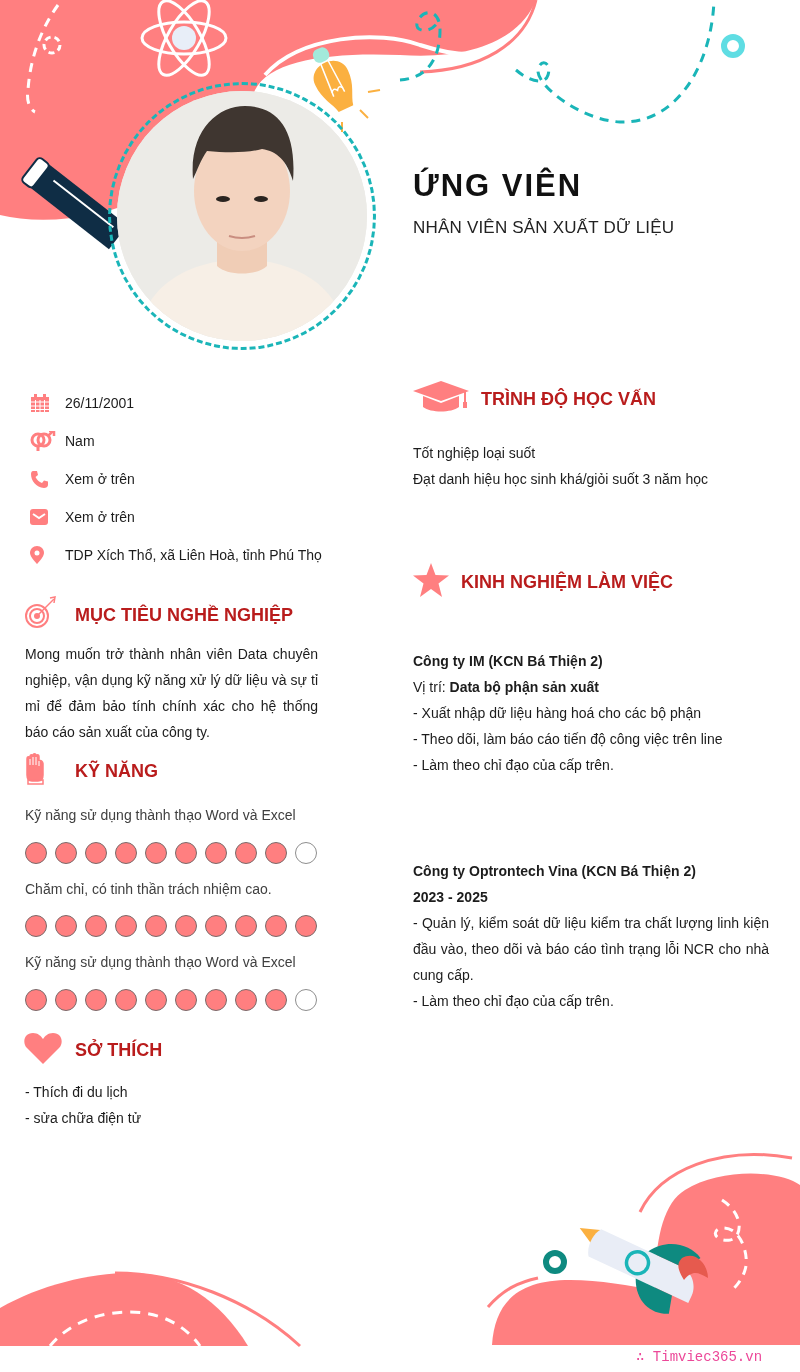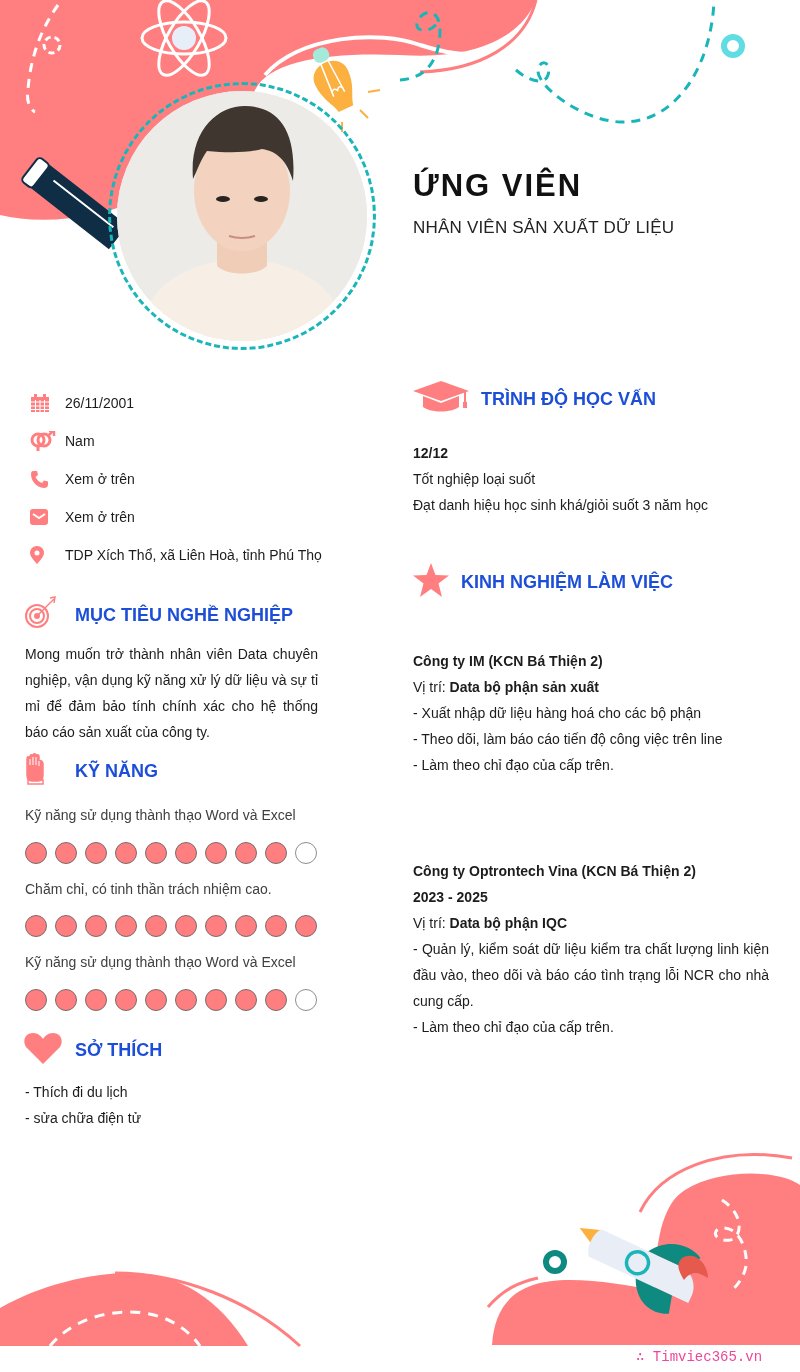--- a/index.html
+++ b/index.html
@@ -27,21 +27,21 @@
     .job-title { position: absolute; left: 413px; top: 218px; font-size: 17px; color: #222; letter-spacing: 0.2px; }
 
     
     .contact { position: absolute; left: 28px; top: 384px; width: 320px; }
     .contact-row { display: flex; align-items: center; height: 38px; }
     .contact-row .ic { width: 37px; height: 20px; display: flex; align-items: center; justify-content: flex-start; padding-left: 2px; }
     .contact-row .txt { font-size: 14px; color: #1c1c1c; }
 
     
     .sec-title { position: absolute; display: flex; align-items: center; }
-    .sec-title .label { font-size: 18px; font-weight: bold; color: #1d4ed8; }
+    .sec-title .label { font-size: 18px; font-weight: bold; color: #b91c1c; }
 
     .para { position: absolute; font-size: 14px; line-height: 26px; color: #1c1c1c; }
     .justify { text-align: justify; }
 
     
     .skill-label { position: absolute; left: 25px; font-size: 14px; color: #404040; }
     .dots { position: absolute; left: 25px; display: flex; gap: 8px; }
     .dot { width: 22px; height: 22px; border-radius: 50%; border: 1.5px solid #7a6a6a; background: #ff7f80; }
     .dot.off { background: #fff; border-color: #8e8e8e; }
     .b { font-weight: bold; }
@@ -256,21 +256,20 @@
     <svg width="56" height="32" viewBox="0 0 56 32">
         <path d="M28,0 L56,10 L28,20 L0,10 Z" fill="#ff7f80"></path>
         <path d="M10,15 L10,26 C18,32 38,32 46,26 L46,15 L28,22 Z" fill="#ff7f80"></path>
         <line x1="52" y1="11" x2="52" y2="22" stroke="#ff7f80" stroke-width="2"></line>
         <rect x="50" y="21" width="4" height="6" fill="#ff7f80"></rect>
       </svg>
   </span>
   <span class="label">TRÌNH ĐỘ HỌC VẤN</span>
 </div>
 <div class="para" style="left:413px; top:440px;">
-  <div class="b">12/12</div>
   <div>Tốt nghiệp loại suốt</div>
   <div>Đạt danh hiệu học sinh khá/giỏi suốt 3 năm học</div>
 </div>
 
 <div class="sec-title" style="left:413px; top:563px;">
   <span style="width:48px; display:inline-block;">
     <svg width="36" height="34" viewBox="0 0 36 34">
         <path d="M18,0 L22.5,12 L36,12.5 L25.5,20.5 L29,34 L18,26 L7,34 L10.5,20.5 L0,12.5 L13.5,12 Z" fill="#ff7f80"></path>
       </svg>
   </span>
@@ -281,21 +280,20 @@
   <div class="b">Công ty IM (KCN Bá Thiện 2)</div>
   <div><span>Vị trí: </span><span class="b">Data bộ phận sản xuất</span></div>
   <div class="justify">- Xuất nhập dữ liệu hàng hoá cho các bộ phận</div>
   <div class="justify">- Theo dõi, làm báo cáo tiến độ công việc trên line</div>
   <div class="justify">- Làm theo chỉ đạo của cấp trên.</div>
 </div>
 
 <div class="para" style="left:413px; top:858px; width:356px;">
   <div class="b">Công ty Optrontech Vina (KCN Bá Thiện 2)</div>
   <div class="b">2023 - 2025</div>
-  <div><span>Vị trí: </span><span class="b">Data bộ phận IQC</span></div>
   <div class="justify">- Quản lý, kiểm soát dữ liệu kiểm tra chất lượng linh kiện đầu vào, theo dõi và báo cáo tình trạng lỗi NCR cho nhà cung cấp.</div>
   <div class="justify">- Làm theo chỉ đạo của cấp trên.</div>
 </div>
 
 <svg id="deco-bottom-left" viewBox="0 0 320 90" xmlns="http://www.w3.org/2000/svg">
   <path d="M0,48 C40,25 90,13 130,13 C180,13 220,40 248,86 L0,86 Z" fill="#ff7f80"></path>
   <path d="M115,13 C180,13 250,40 300,86" fill="none" stroke="#ff7f80" stroke-width="3"></path>
   <path d="M50,86 C70,62 100,52 130,52 C160,52 185,65 200,86" fill="none" stroke="#fff" stroke-width="3" stroke-dasharray="10 8"></path>
 </svg>
 

